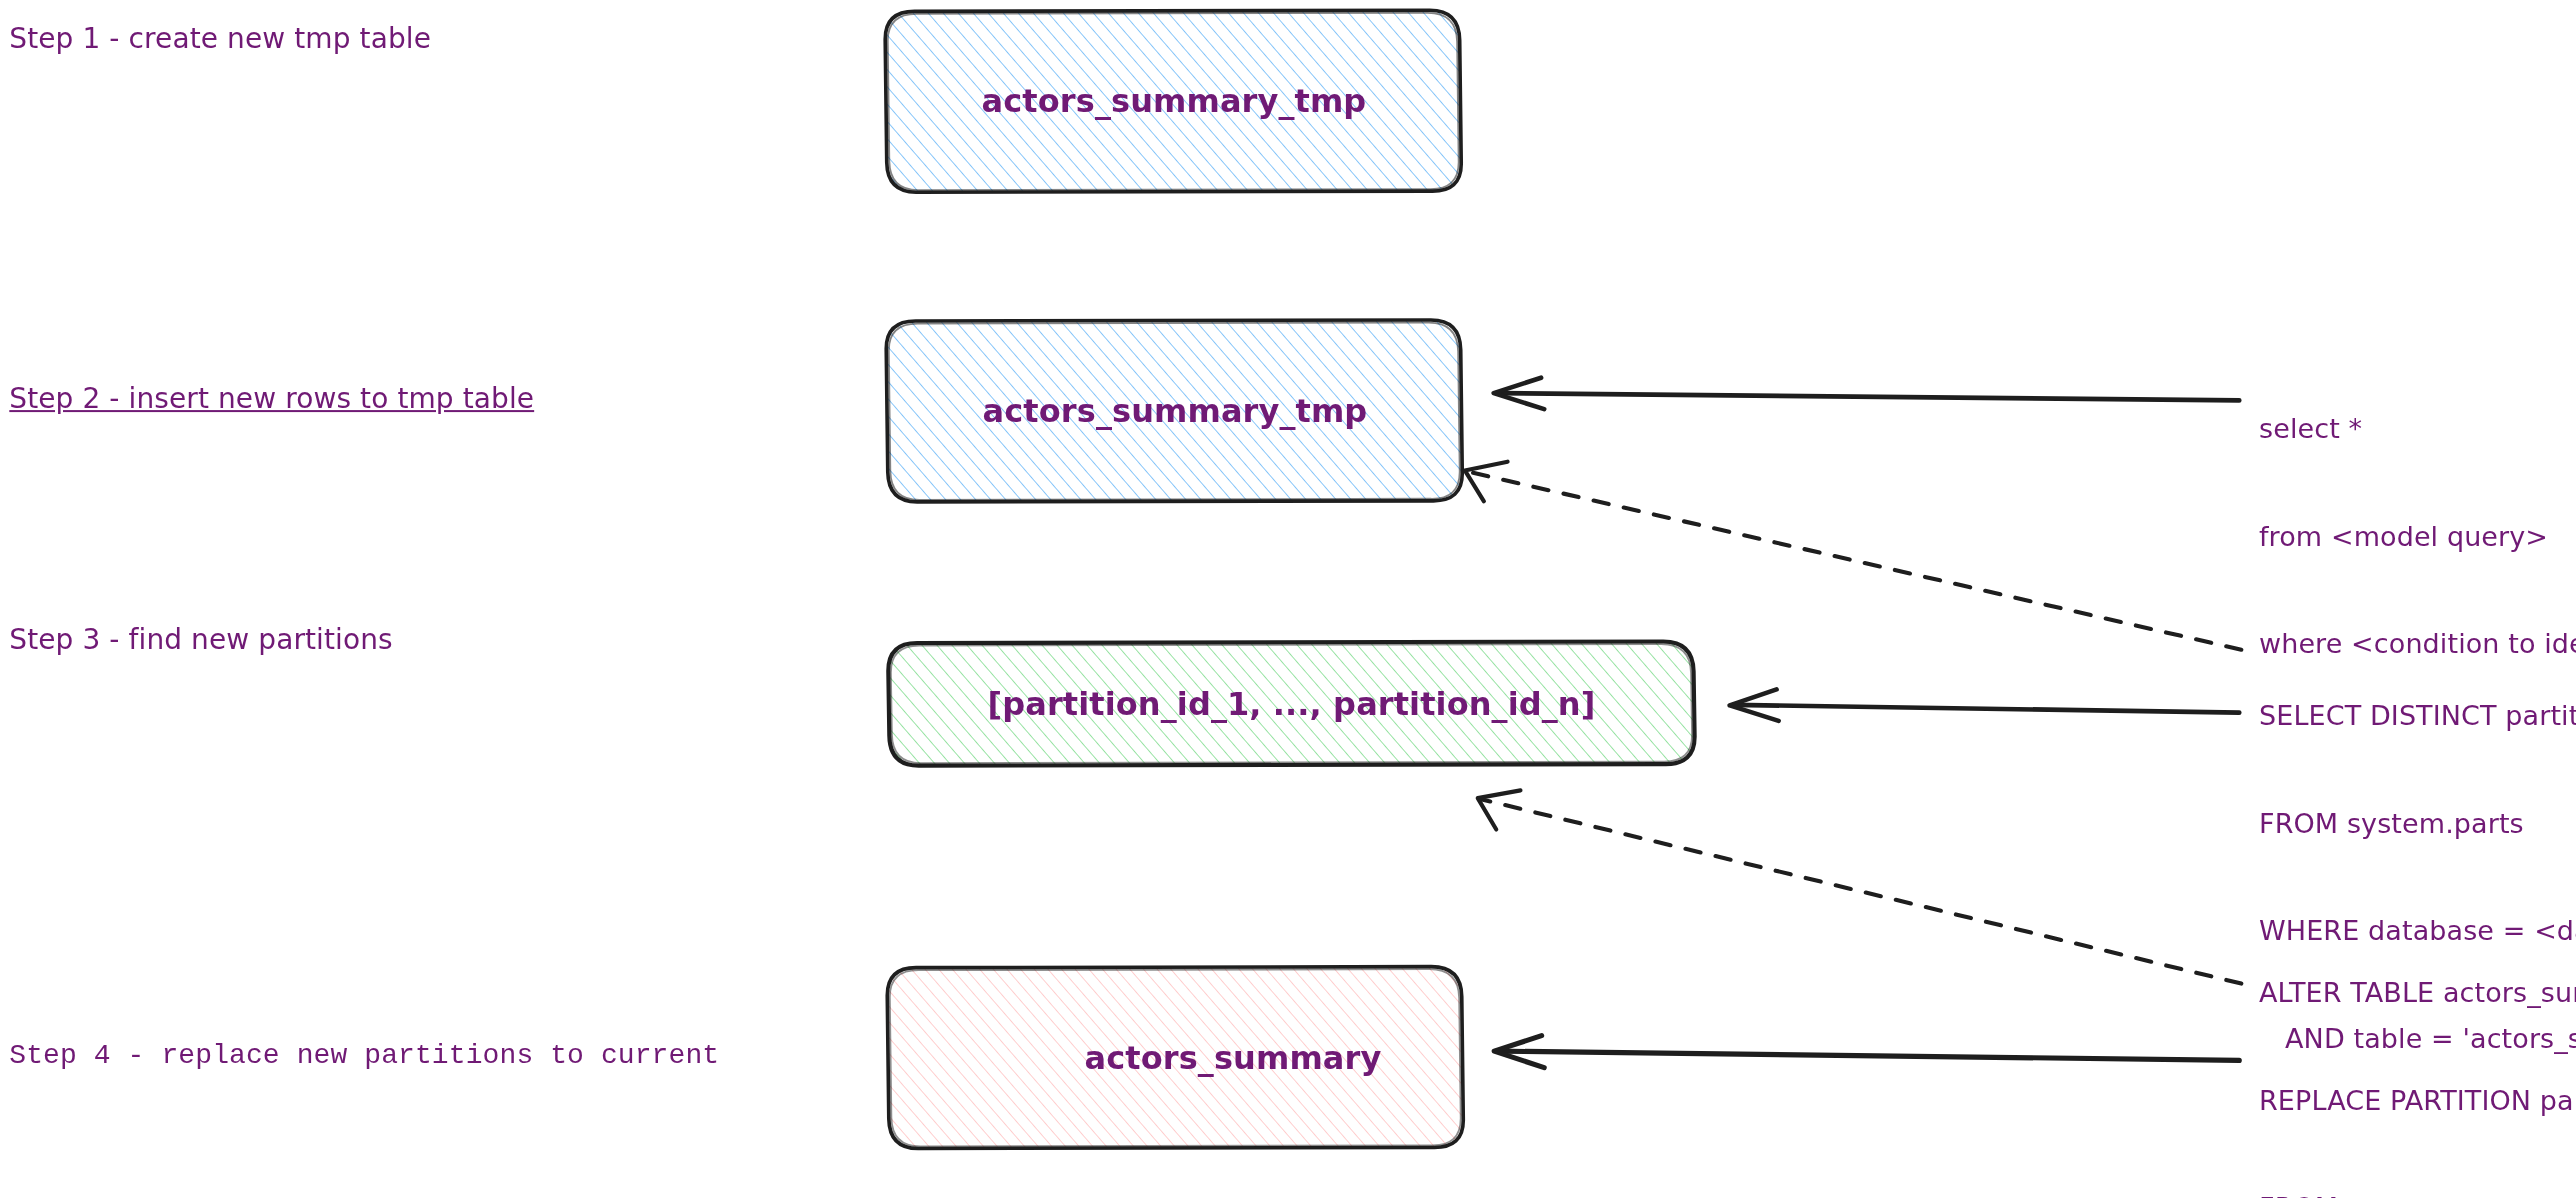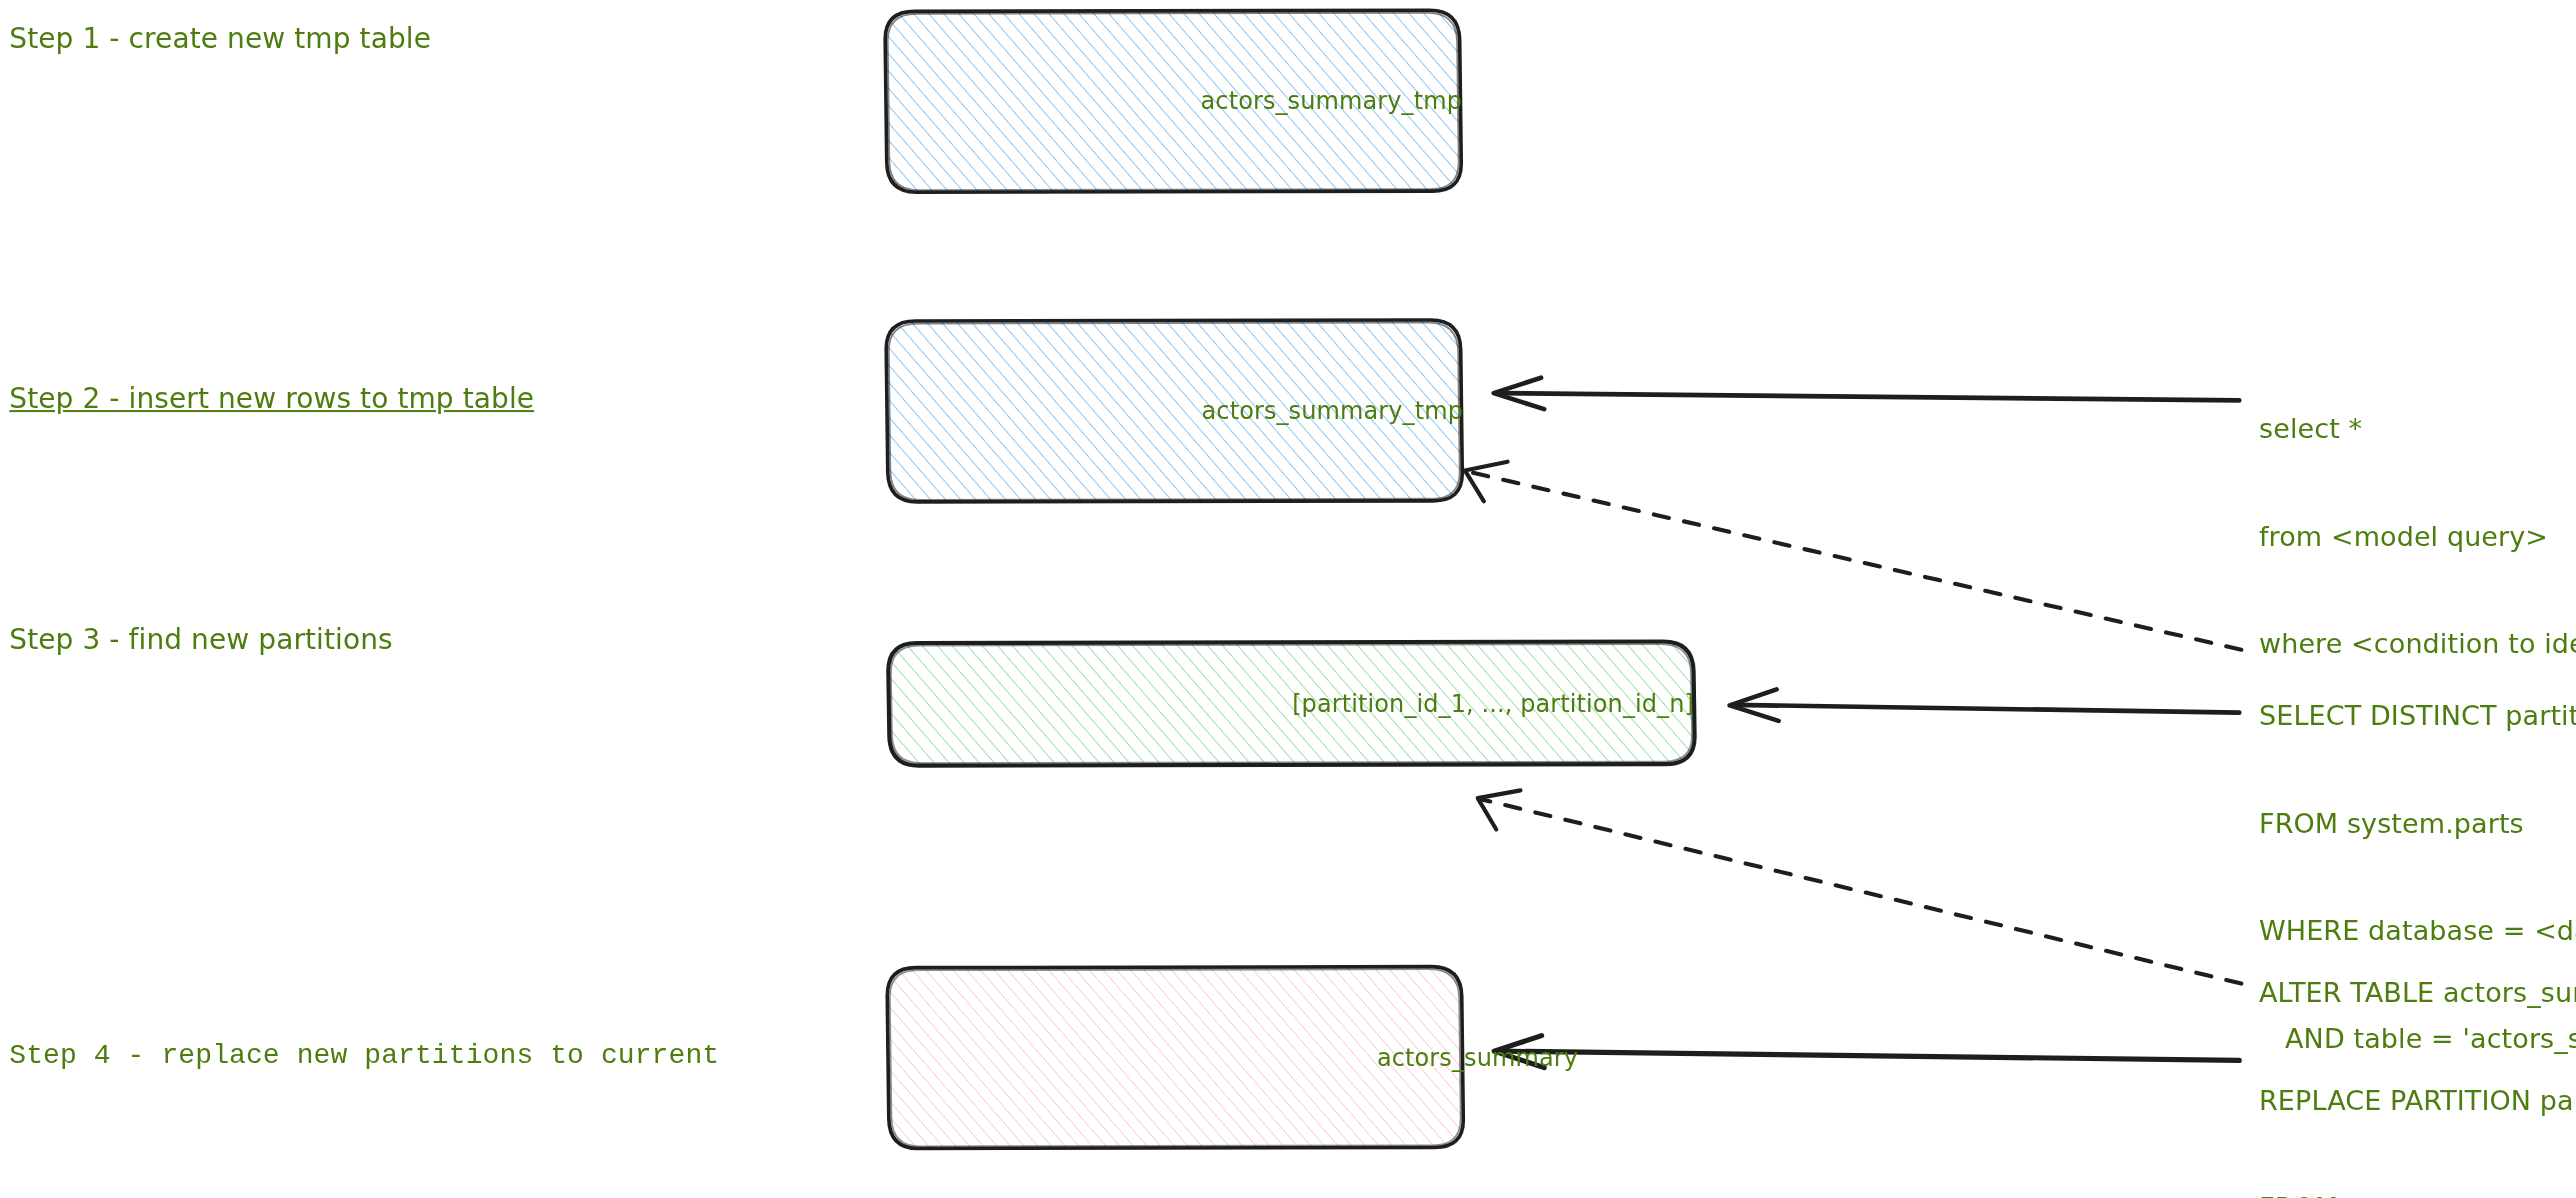--- a/index.html
+++ b/index.html
@@ -20,34 +20,34 @@
   #canvas svg.layer {
     position: absolute;
     left: 0;
     top: 0;
     width: 3650px;
     height: 1199px;
   }
   .hand-text {
     position: absolute;
     font-family: "DejaVu Sans", sans-serif;
-    color: #4d7c0f;
+    color: #701a75;
     white-space: pre;
     line-height: 1.28;
     letter-spacing: 0.1px;
     font-weight: 400;
   }
   .step-label {
     font-size: 28px;
     left: 9.3px;
   }
   .node-label {
-    font-size: 24px;
-    text-align: right;
-    font-weight: 400;
+    font-size: 32px;
+    text-align: center;
+    font-weight: 700;
   }
   .sql-block {
     font-size: 27px;
     left: 2259px;
     line-height: 1.33;
   }
   .sql-block .ln { display: block; }
 </style>
 </head>
 <body>

